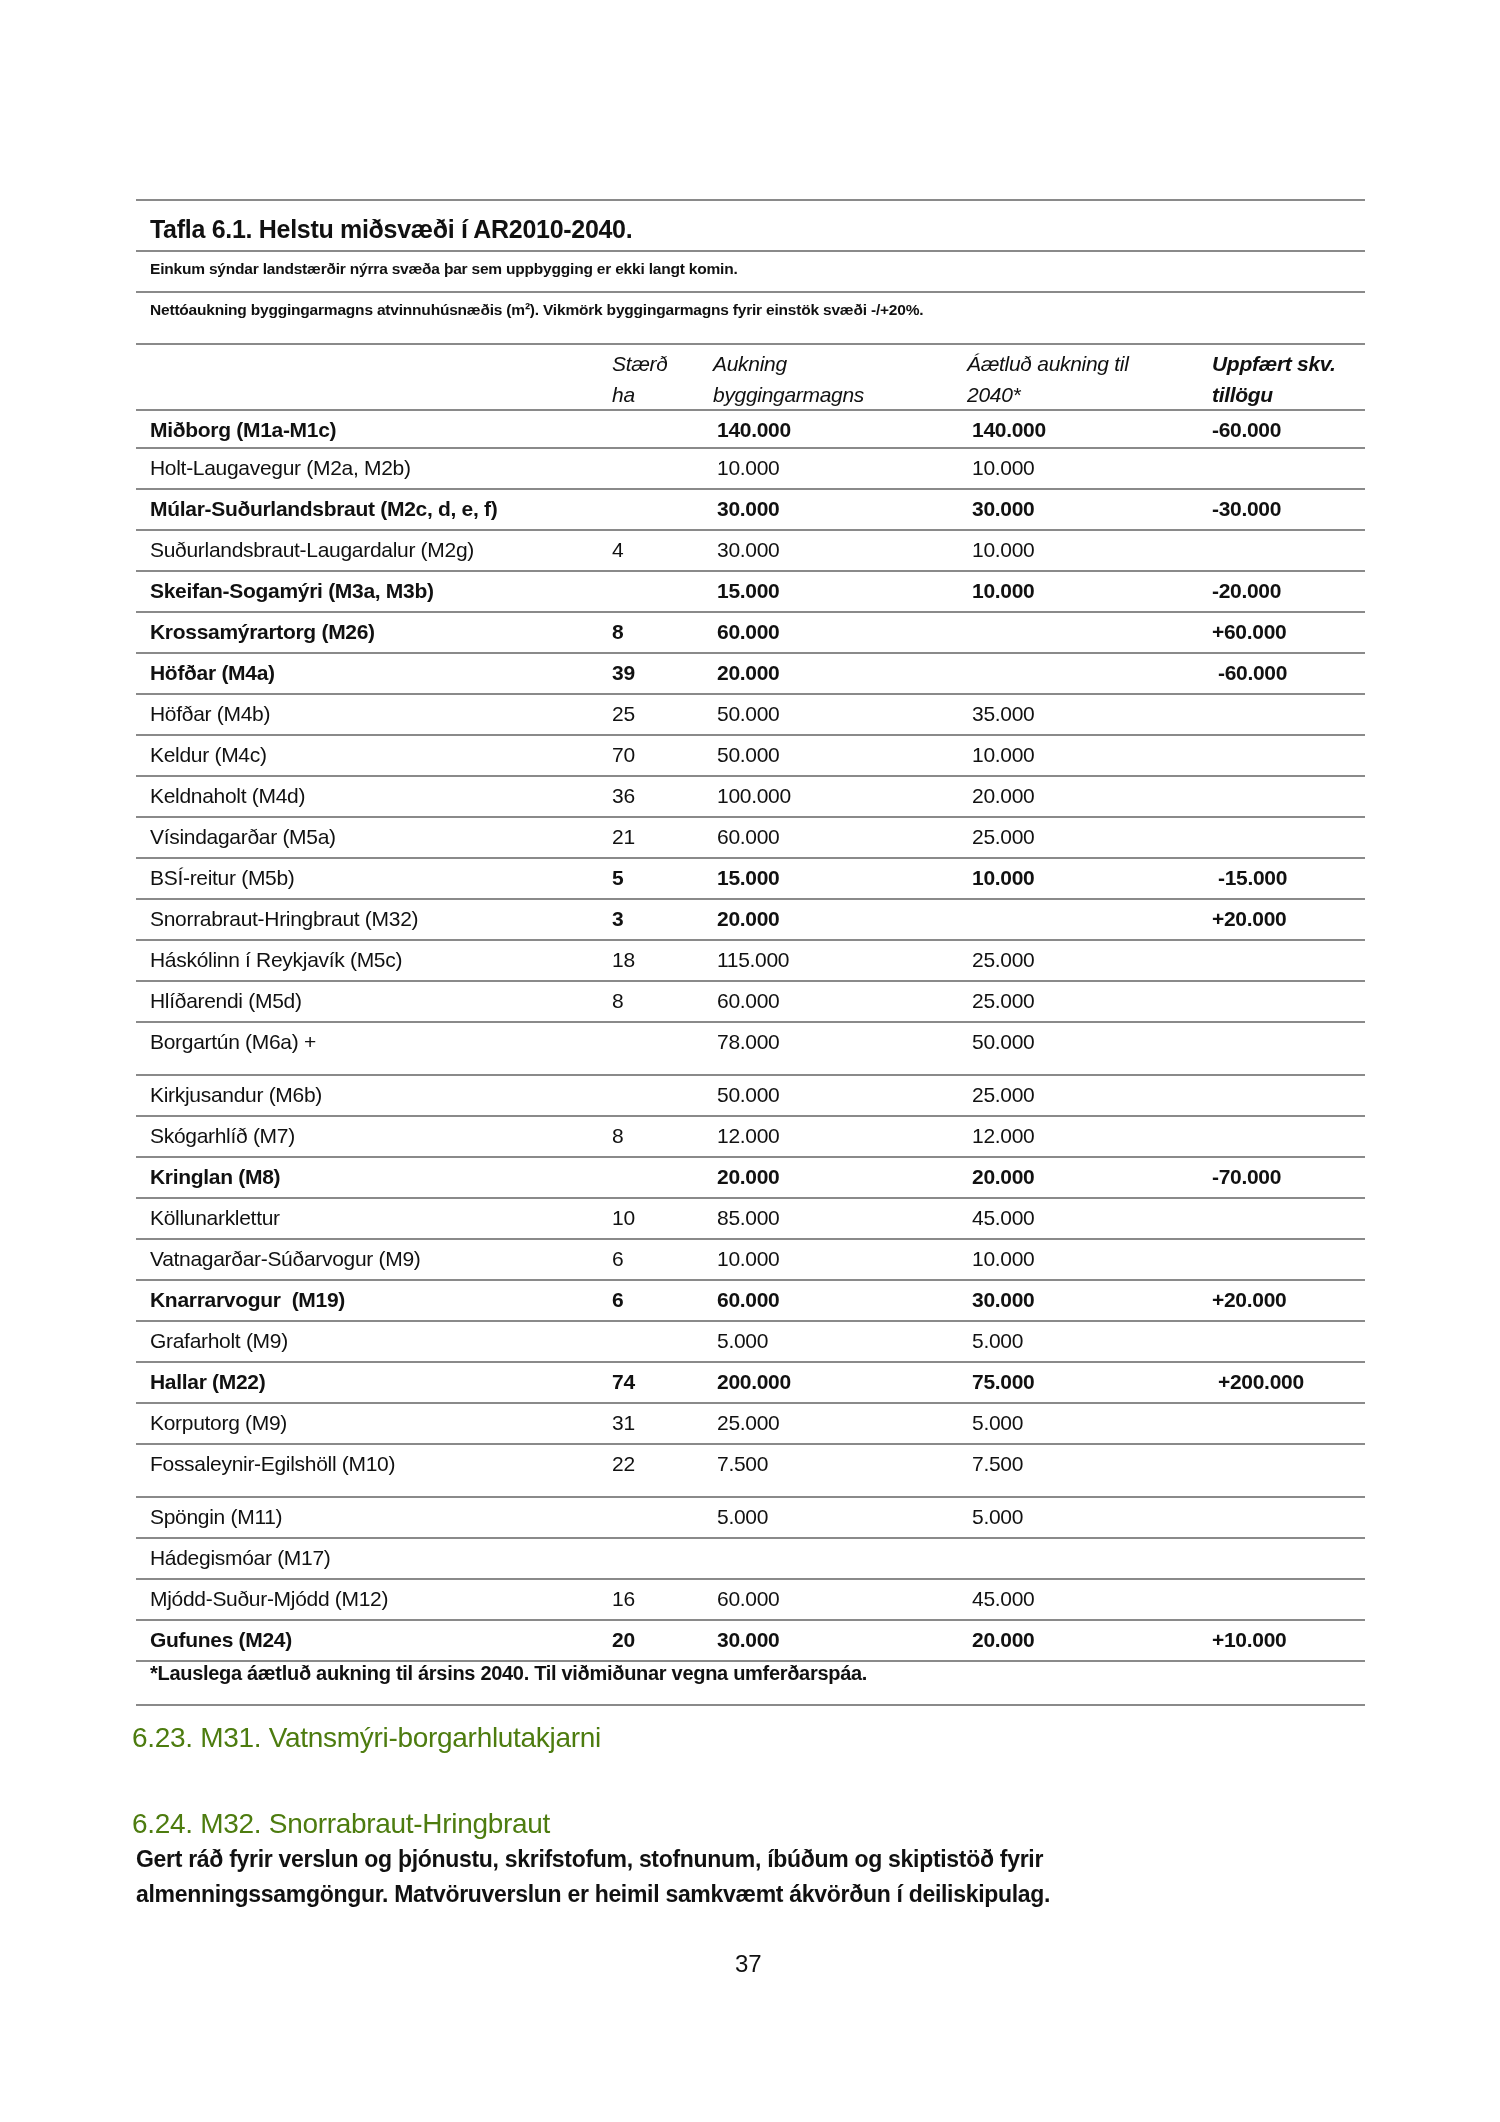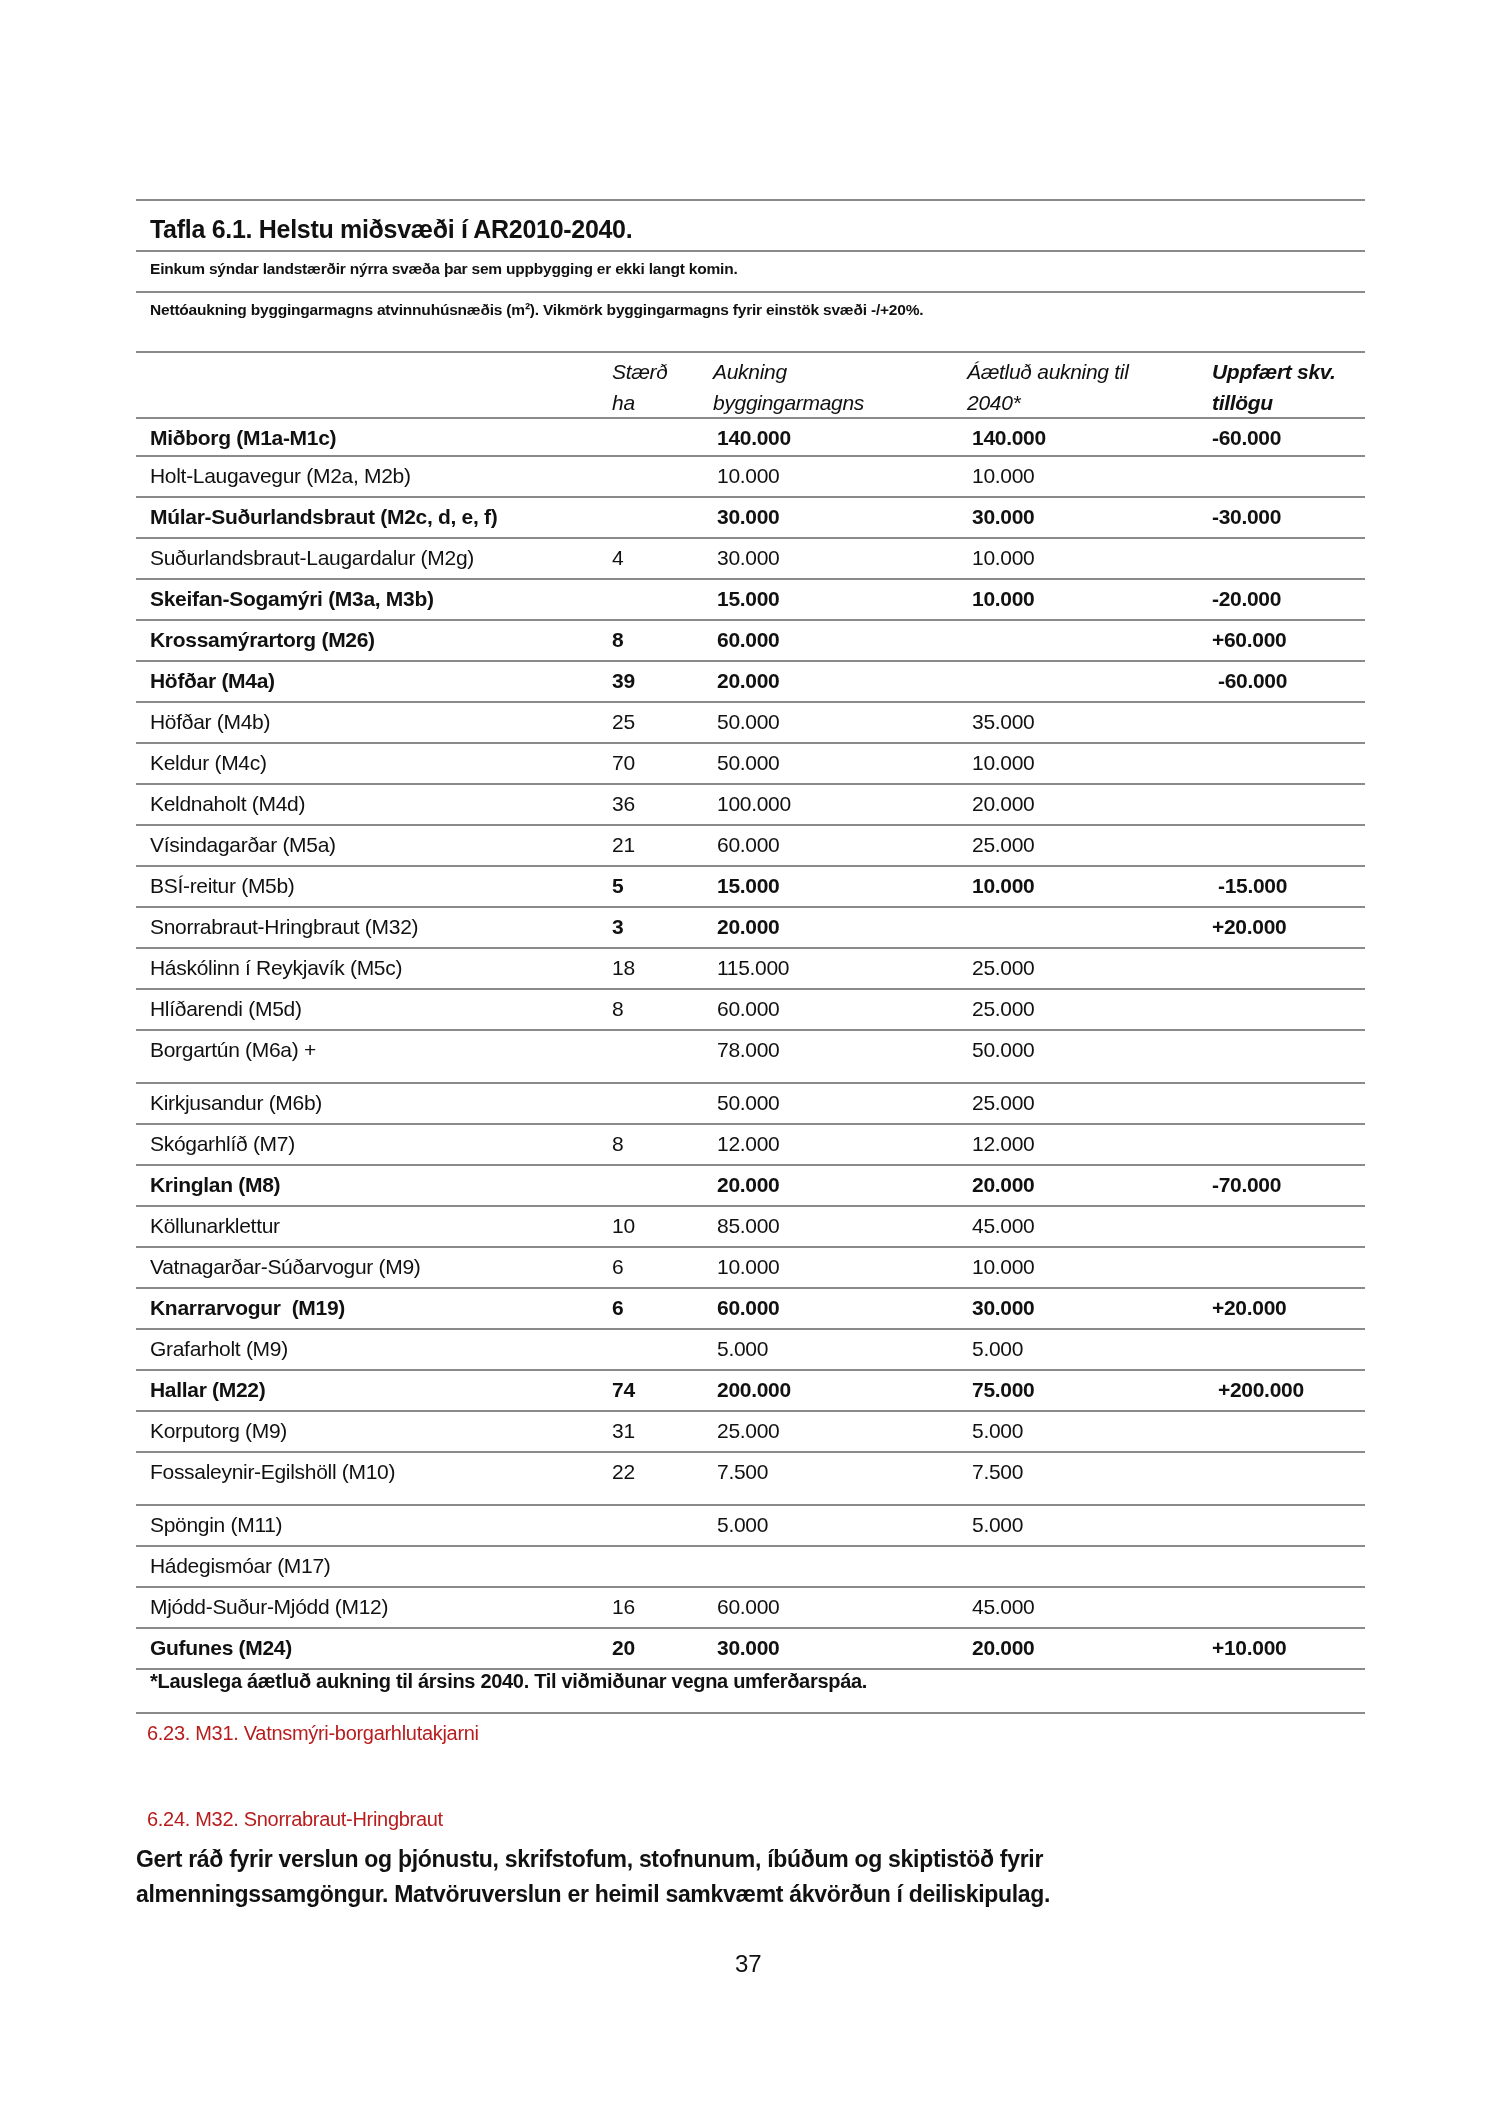--- a/index.html
+++ b/index.html
@@ -6,21 +6,21 @@
   body { width: 1500px; height: 2122px; position: relative; overflow: hidden;
          font-family: "Liberation Sans", "DejaVu Sans", sans-serif; color: #111; }
   .page { position: absolute; left: 0; top: 0; width: 1500px; height: 2122px; }
 
   .tbl { position: absolute; left: 136px; width: 1229px; top: 199px; }
   .hline { border-top: 2.5px solid #8a8a8a; }
   .title-row { height: 49px; box-sizing: border-box; padding-left: 14px; padding-top: 14px;
                font-size: 25px; font-weight: bold; letter-spacing: -0.3px; }
   .note-row { height: 39px; box-sizing: border-box; padding-left: 14px; padding-top: 8px;
               font-size: 15.5px; font-weight: bold; letter-spacing: -0.2px; }
-  .note-row.tall { height: 58px; }
+  .note-row.tall { height: 50px; }
 
   .row { position: relative; box-sizing: border-box; height: 39px; font-size: 21px;
          letter-spacing: -0.3px; }
   .row.tall { height: 51px; }
   .row.xtall { height: 36px; }
   .row .c { position: absolute; top: 7px; white-space: nowrap; }
   .c.name { left: 14px; }
   .c.size { left: 476px; }
   .c.auk  { left: 581px; }
   .c.aet  { left: 836px; }
@@ -30,21 +30,21 @@
   .hdr { position: relative; height: 64px; font-size: 21px; font-style: italic; letter-spacing: -0.3px; }
   .hdr .h { position: absolute; top: 3px; line-height: 31px; white-space: nowrap; }
   .hdr .h.size { left: 476px; }
   .hdr .h.auk { left: 577px; }
   .hdr .h.aet { left: 831px; }
   .hdr .h.upp { left: 1076px; font-weight: bold; }
 
   .foot-row { height: 42px; box-sizing: border-box; padding-left: 14px; padding-top: 0;
               font-size: 20px; font-weight: bold; letter-spacing: -0.3px; }
 
-  .heading { position: absolute; left: 147px; color: #b91c1c; font-size: 20px; letter-spacing: -0.3px; white-space: nowrap; }
+  .heading { position: absolute; left: 132px; color: #4d7c0f; font-size: 28px; letter-spacing: -0.3px; white-space: nowrap; }
   .para { position: absolute; left: 136px; top: 1842px; width: 1200px; font-size: 23px; font-weight: bold;
           line-height: 35px; letter-spacing: -0.3px; }
   .pagenum { position: absolute; left: 735px; top: 1950px; font-size: 24px; }
 </style>
 </head>
 <body>
 
 <div class="page">
 
   <div class="tbl">

